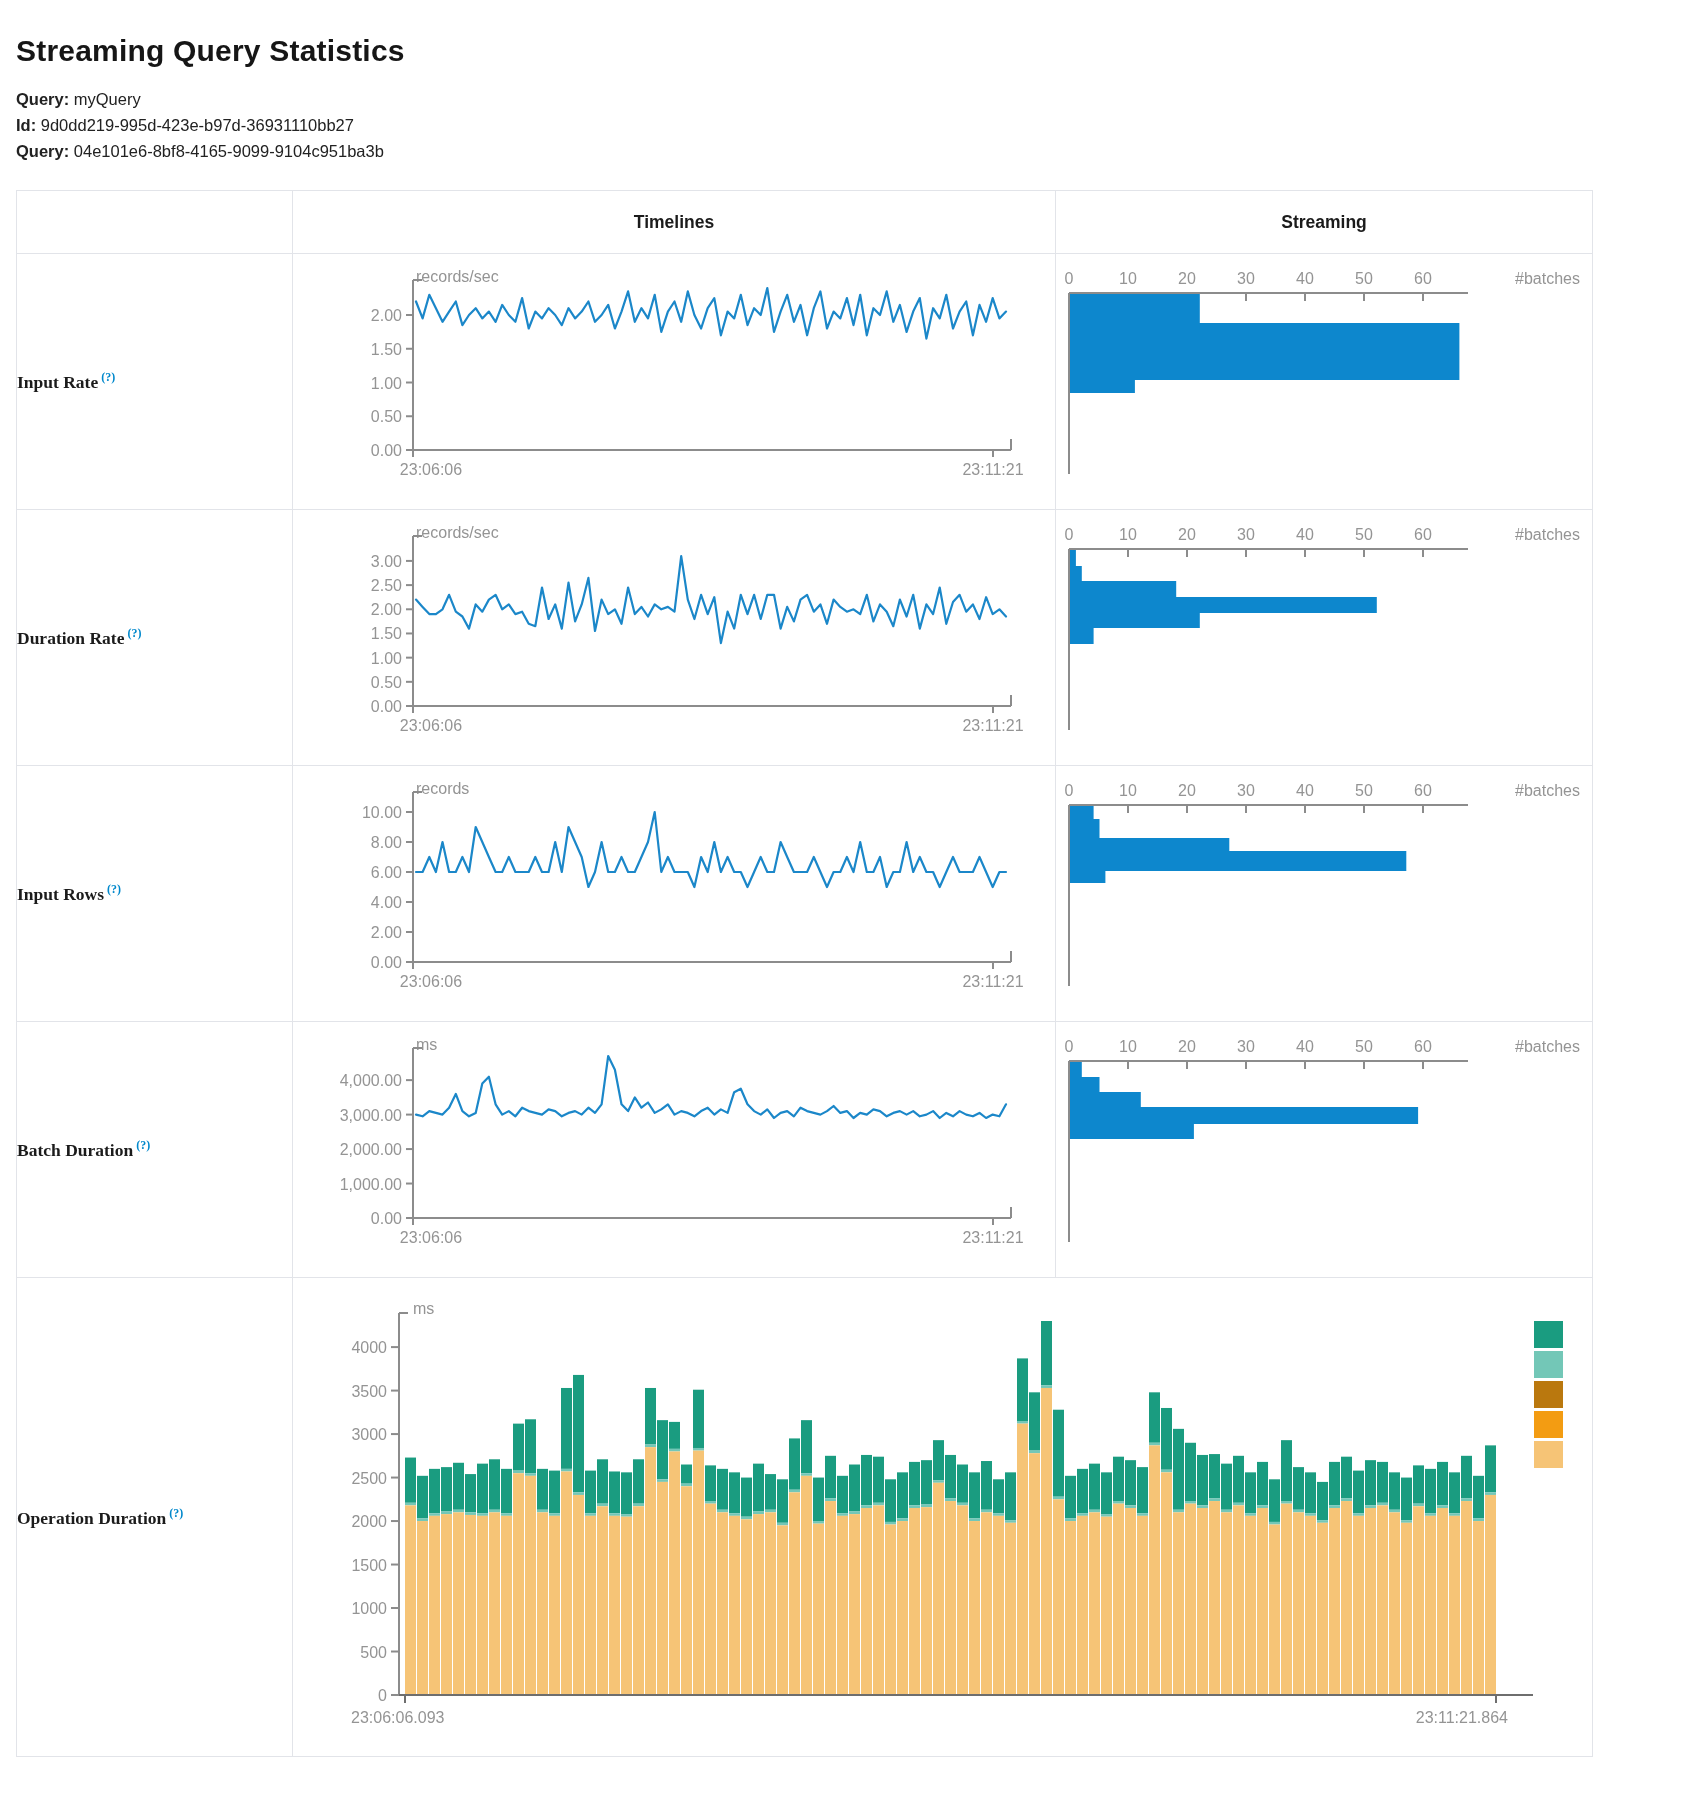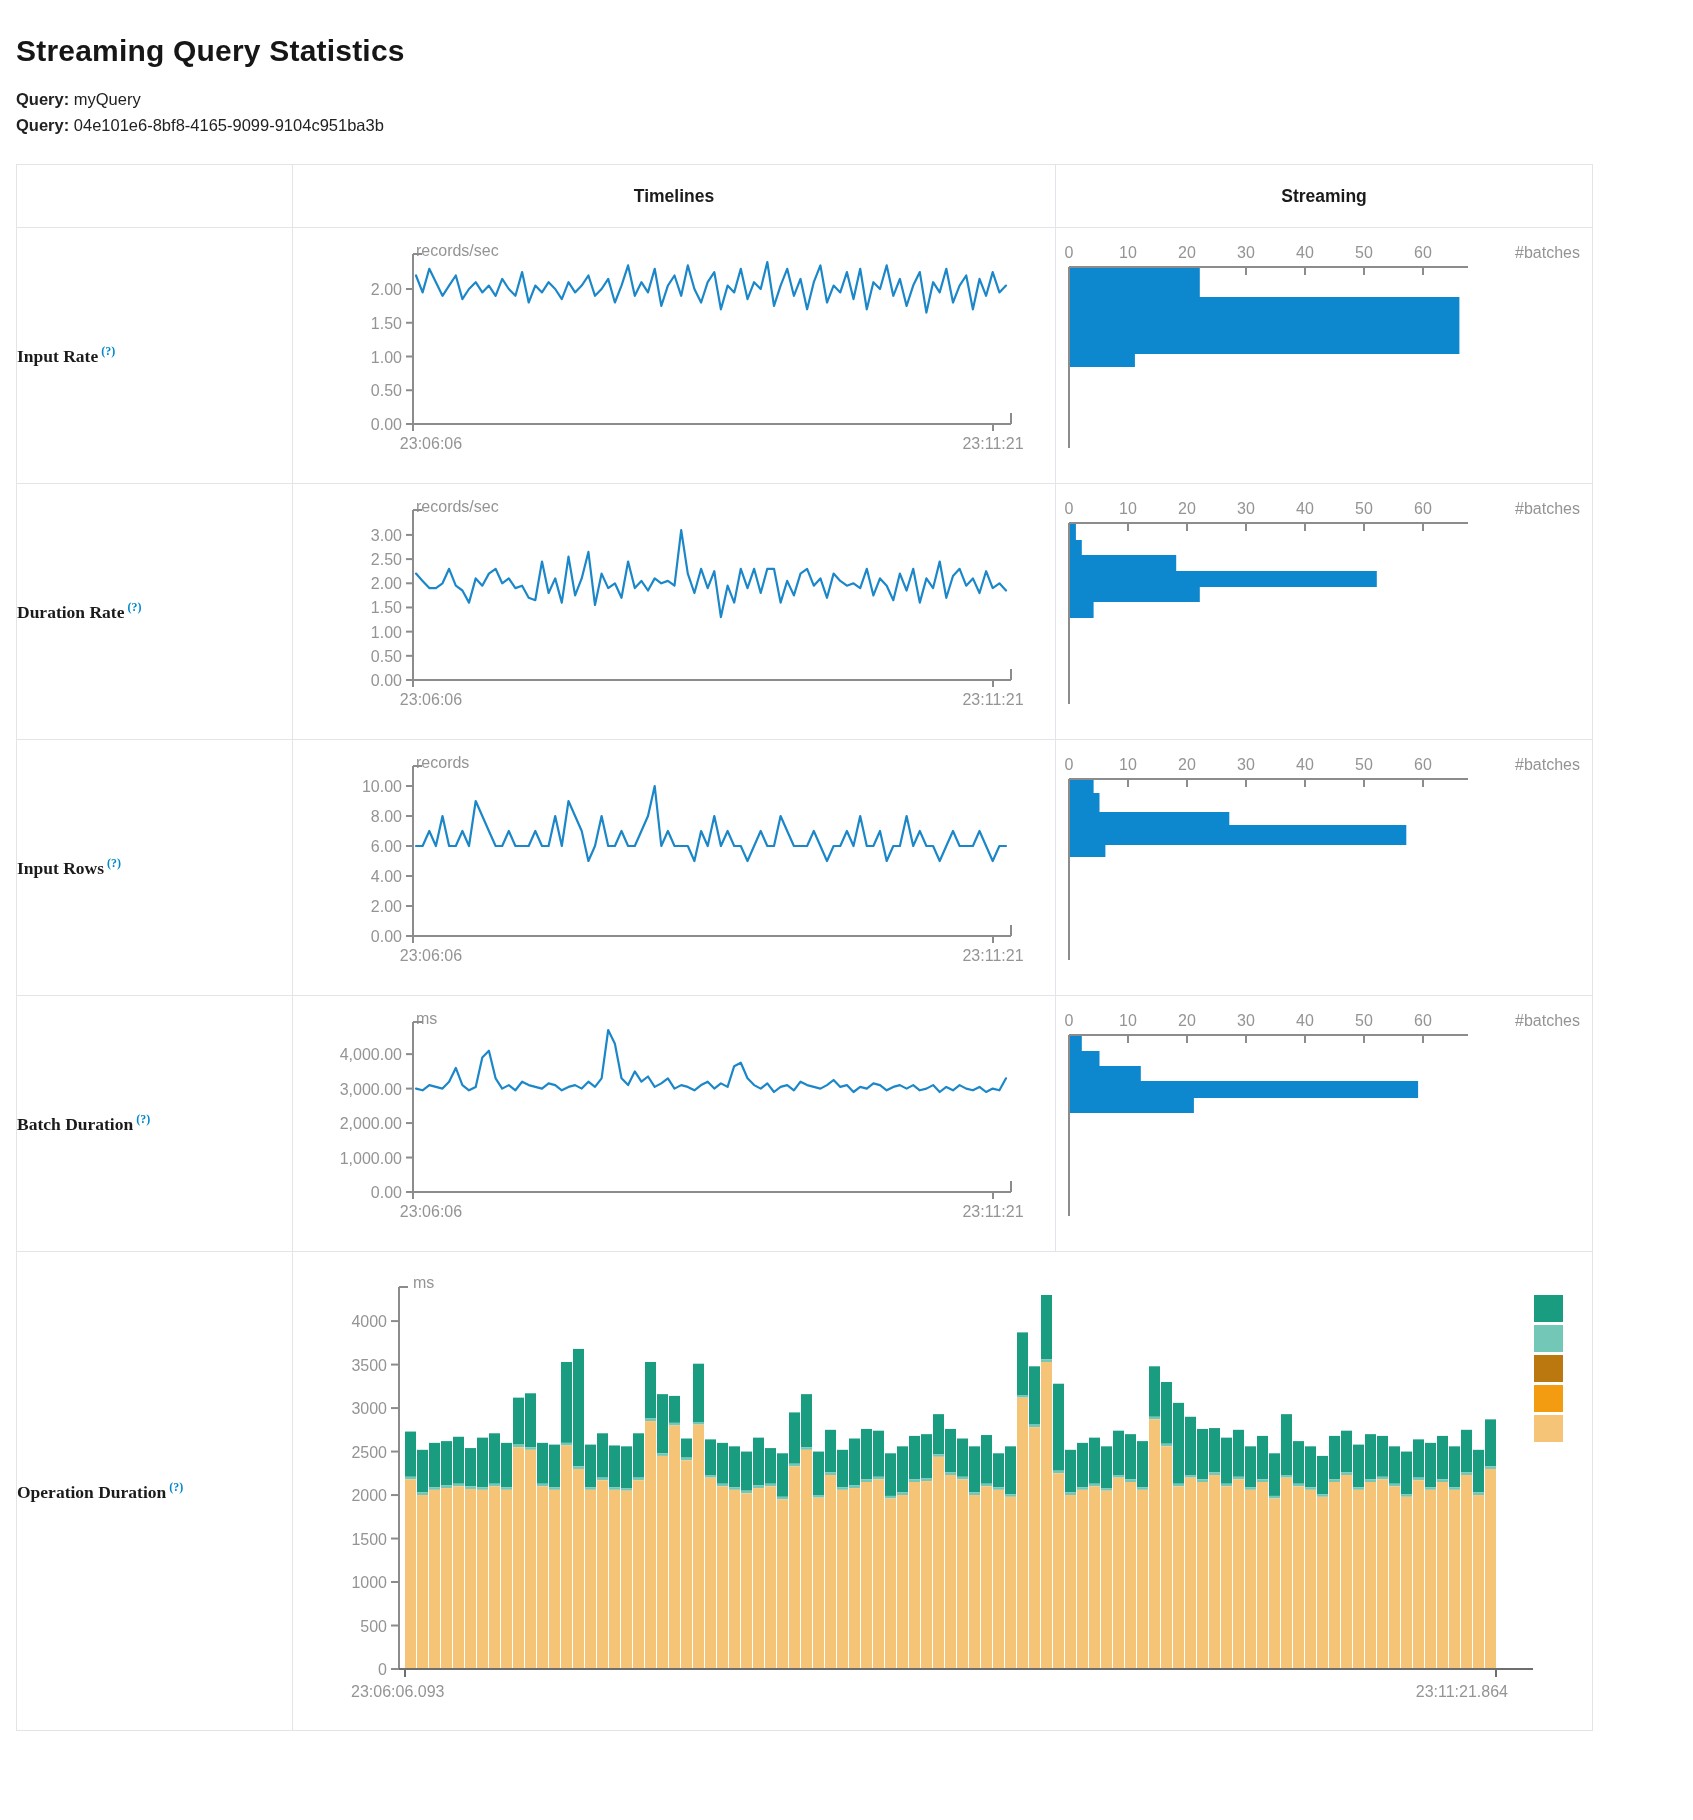--- a/index.html
+++ b/index.html
@@ -23,20 +23,21 @@
   svg text { font-family:"Liberation Sans", sans-serif; }
 </style>
 </head>
 <body>
 <div class="page">
 
 <div class="head">
   <h1>Streaming Query Statistics</h1>
   <div class="qinfo">
     <div><b>Query:</b> <span>myQuery</span></div>
+    <div><b>Id:</b> <span>9d0dd219-995d-423e-b97d-36931110bb27</span></div>
     <div><b>Query:</b> <span>04e101e6-8bf8-4165-9099-9104c951ba3b</span></div>
   </div>
 </div>
 
 <table class="stats">
   <colgroup>
         <col style="width:276px">
         <col style="width:763px">
         <col style="width:537px">
       </colgroup>

